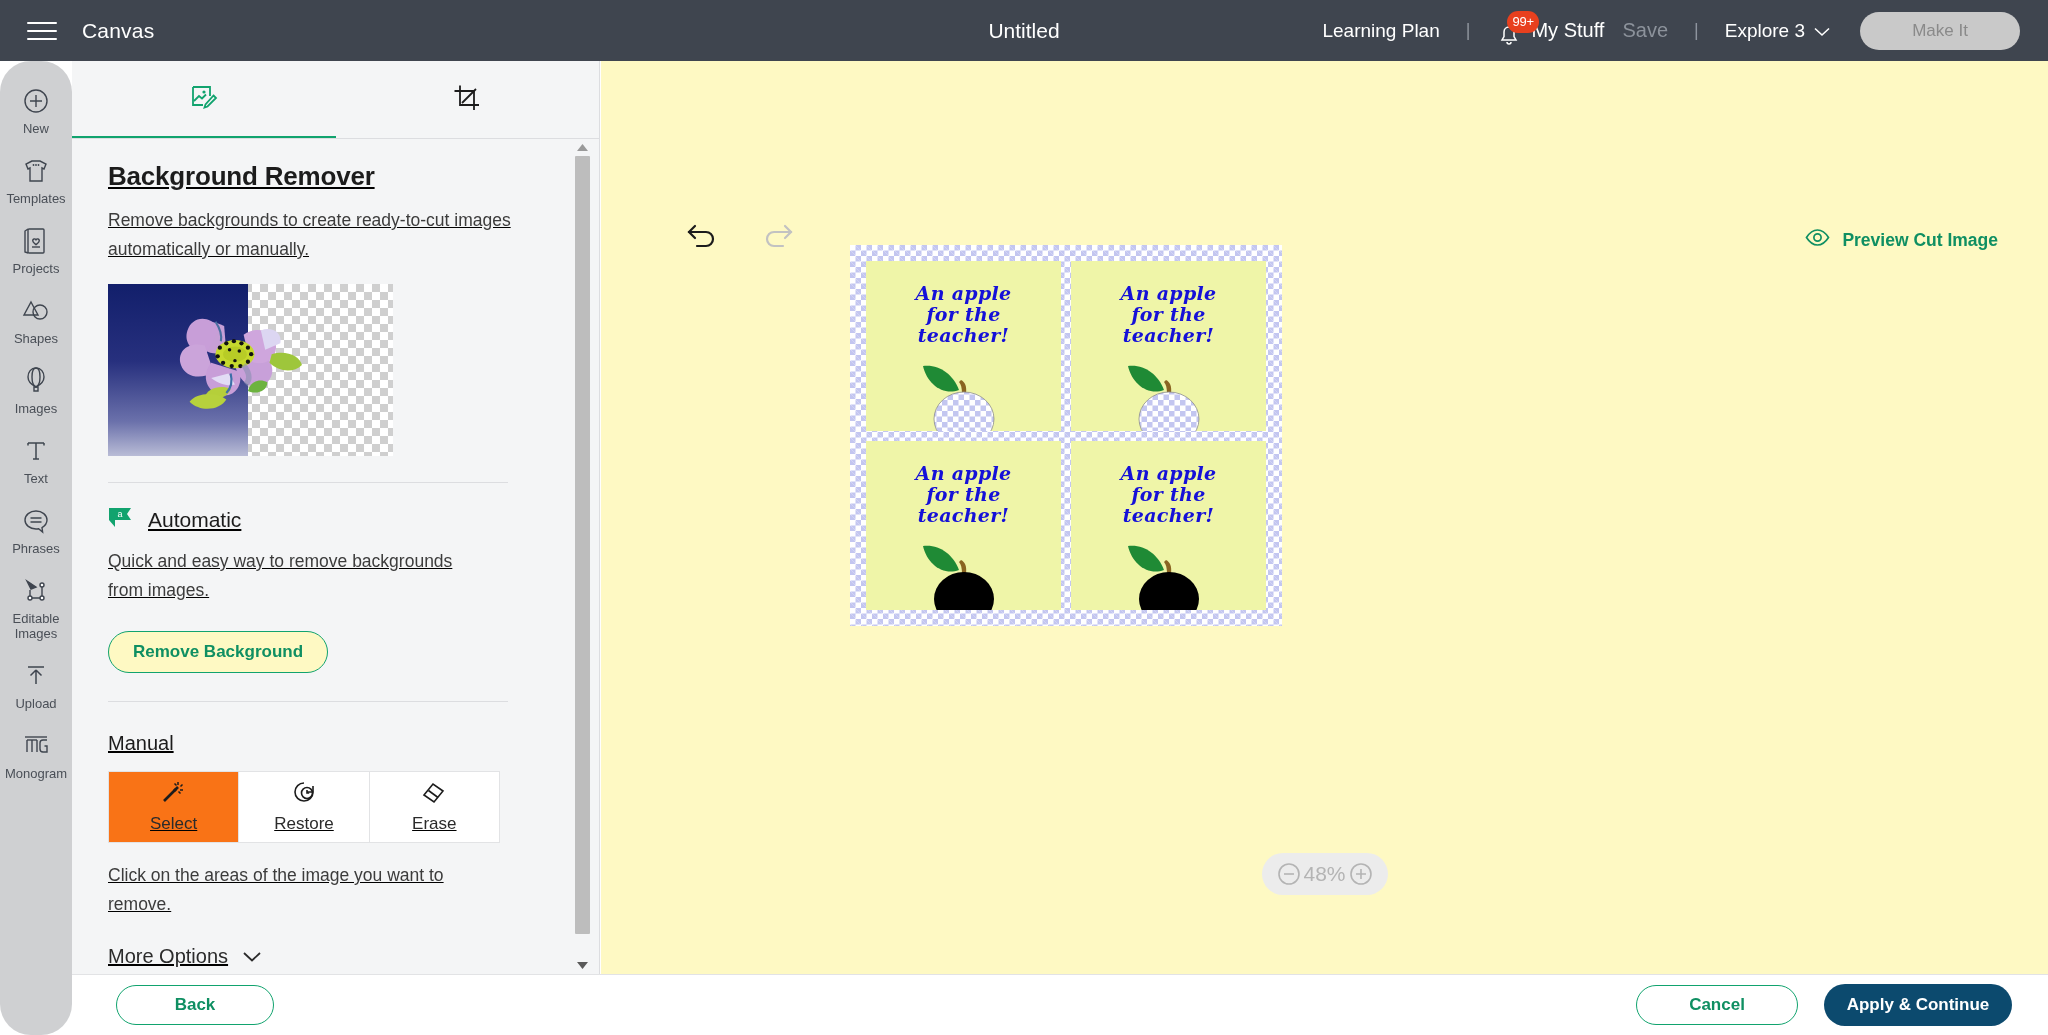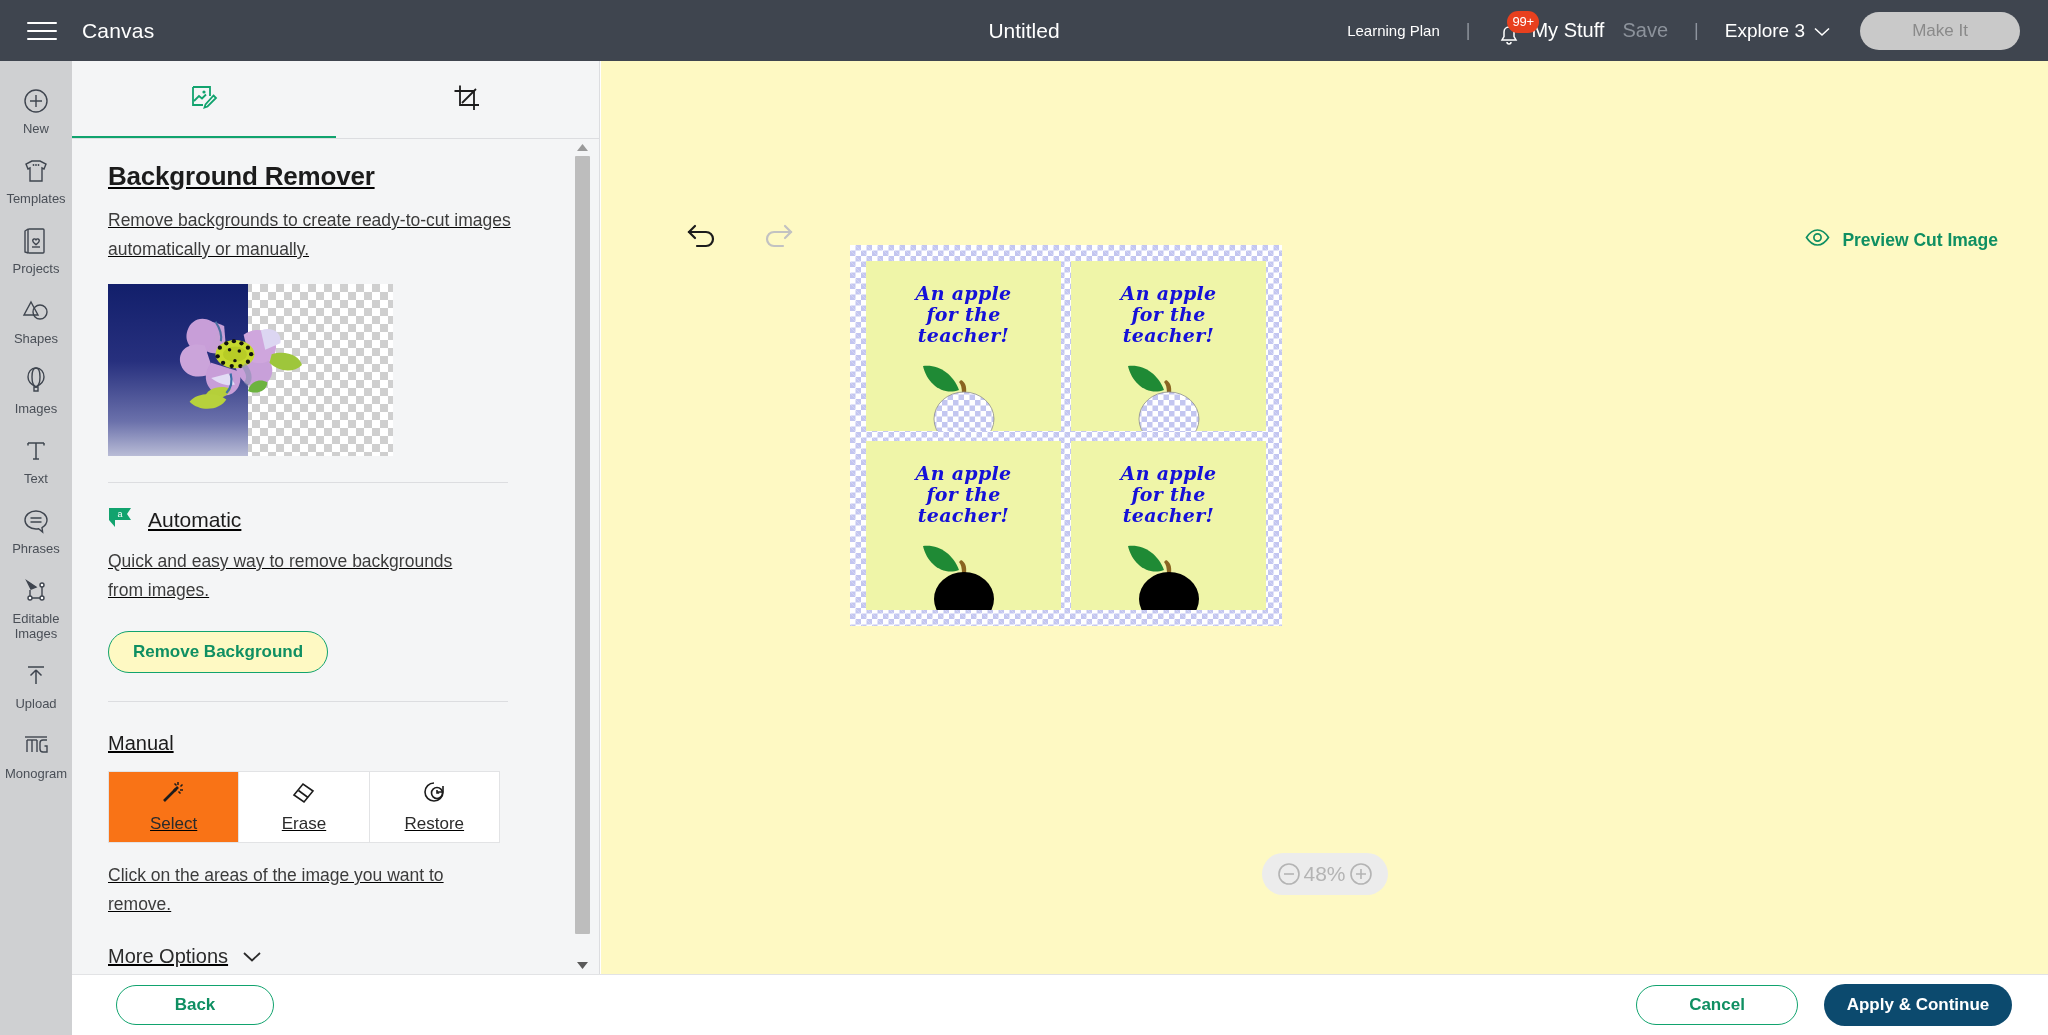--- a/index.html
+++ b/index.html
@@ -14,21 +14,21 @@
   .topbar{
     position:absolute; left:0; top:0; width:2048px; height:61px;
     background:#3f454f; color:#ffffff; display:flex; align-items:center;
   }
   .hamburger{ margin-left:20px; width:44px; height:44px; display:flex;
     flex-direction:column; justify-content:center; align-items:center; gap:6px; cursor:pointer;}
   .hamburger i{ display:block; width:30px; height:2px; background:#fff; border-radius:1px;}
   .tb-canvas{ margin-left:18px; font-size:21px; color:#fff; letter-spacing:.2px;}
   .tb-title{ position:absolute; left:0; right:0; text-align:center; font-size:21px; color:#fff; pointer-events:none;}
   .tb-right{ margin-left:auto; display:flex; align-items:center; height:100%; padding-right:28px;}
-  .tb-link{ font-size:15px; color:#fff; cursor:pointer; white-space:nowrap;}
+  .tb-link{ font-size:19px; color:#fff; cursor:pointer; white-space:nowrap;}
   .tb-sep{ color:#8e949e; font-size:18px; margin:0 26px;}
   .bellwrap{ position:relative; width:26px; height:30px; margin-right:9px; cursor:pointer;}
   .bell{ position:absolute; left:2px; top:8px;}
   .badge{
     position:absolute; left:11px; top:-5px; min-width:30px; height:22px; padding:0 5px;
     background:#e8401e; color:#fff; font-size:13px; border-radius:11px;
     display:flex; align-items:center; justify-content:center; letter-spacing:-.2px;
   }
   .mystuff{ font-size:20px; color:#fff; cursor:pointer;}
   .save{ font-size:20px; color:#8c929b; margin-left:18px; cursor:default;}
@@ -36,21 +36,21 @@
   .makeit{
     margin-left:30px; width:160px; height:38px; border-radius:19px;
     background:#c9c9c9; color:#8a8a8a; font-size:17px;
     display:flex; align-items:center; justify-content:center; cursor:default;
   }
 
   
   .rail{
     position:absolute; left:0; top:61px; width:72px; height:974px;
     background:#cfd0d2; display:flex; flex-direction:column; align-items:center;
-    padding-top:14px; gap:0;
+    padding-top:14px; gap:0;border-radius:31px;
   }
   .rail-item{ width:72px; padding:11px 0 9px; display:flex; flex-direction:column;
     align-items:center; gap:5px; cursor:pointer;}
   .rail-item .lbl{ font-size:13px; color:#4a4f57; line-height:15px; text-align:center;}
   .rail-icon{ width:30px; height:30px; display:flex; align-items:center; justify-content:center;}
 
   
   .panel{
     position:absolute; left:72px; top:61px; width:528px; height:913px;
     background:#f4f5f6; border-right:1px solid #dcdde0;
@@ -413,36 +413,36 @@
               <path d="M3 21 L15 9" stroke-width="2.6"></path>
               <path d="M13 11 L17 7" stroke-width="2.6" stroke="#1c1c1c"></path>
               <path d="M17 2v3M21.5 4.5l-2 2M22 10h-3M19.5 13.5l-2-2M13.5 3.5l2 2"></path>
             </svg>
           </span>
           <span class="slbl">Select</span>
         </div>
         <div class="seg-item">
           <span>
             <svg width="26" height="24" viewBox="0 0 26 24" fill="none" stroke="#1c1c1c" stroke-width="1.6">
-              <path d="M3 15 L12 4 L22 11 L13 22 Z"></path>
-              <path d="M7.5 10.5 L17 17.5"></path>
-            </svg>
-          </span>
-          <span class="slbl">Erase</span>
-        </div>
-        <div class="seg-item">
-          <span>
-            <svg width="26" height="24" viewBox="0 0 26 24" fill="none" stroke="#1c1c1c" stroke-width="1.6">
               <path d="M13 3 A9 9 0 1 0 22 12"></path>
               <path d="M22 12 V6 M22 12 H16"></path>
               <circle cx="16" cy="13" r="5.5"></circle>
               <path d="M16 10v3h2.2"></path>
             </svg>
           </span>
           <span class="slbl">Restore</span>
+        </div>
+        <div class="seg-item">
+          <span>
+            <svg width="26" height="24" viewBox="0 0 26 24" fill="none" stroke="#1c1c1c" stroke-width="1.6">
+              <path d="M3 15 L12 4 L22 11 L13 22 Z"></path>
+              <path d="M7.5 10.5 L17 17.5"></path>
+            </svg>
+          </span>
+          <span class="slbl">Erase</span>
         </div>
       </div>
 
       <div class="hint">Click on the areas of the image you want to remove.</div>
 
       <div class="more">
         <span>More Options</span>
         <span>
           <svg width="20" height="12" viewBox="0 0 20 12" fill="none" stroke="#2b2b2b" stroke-width="1.8">
             <path d="M2 2 L10 9.5 L18 2"></path>

